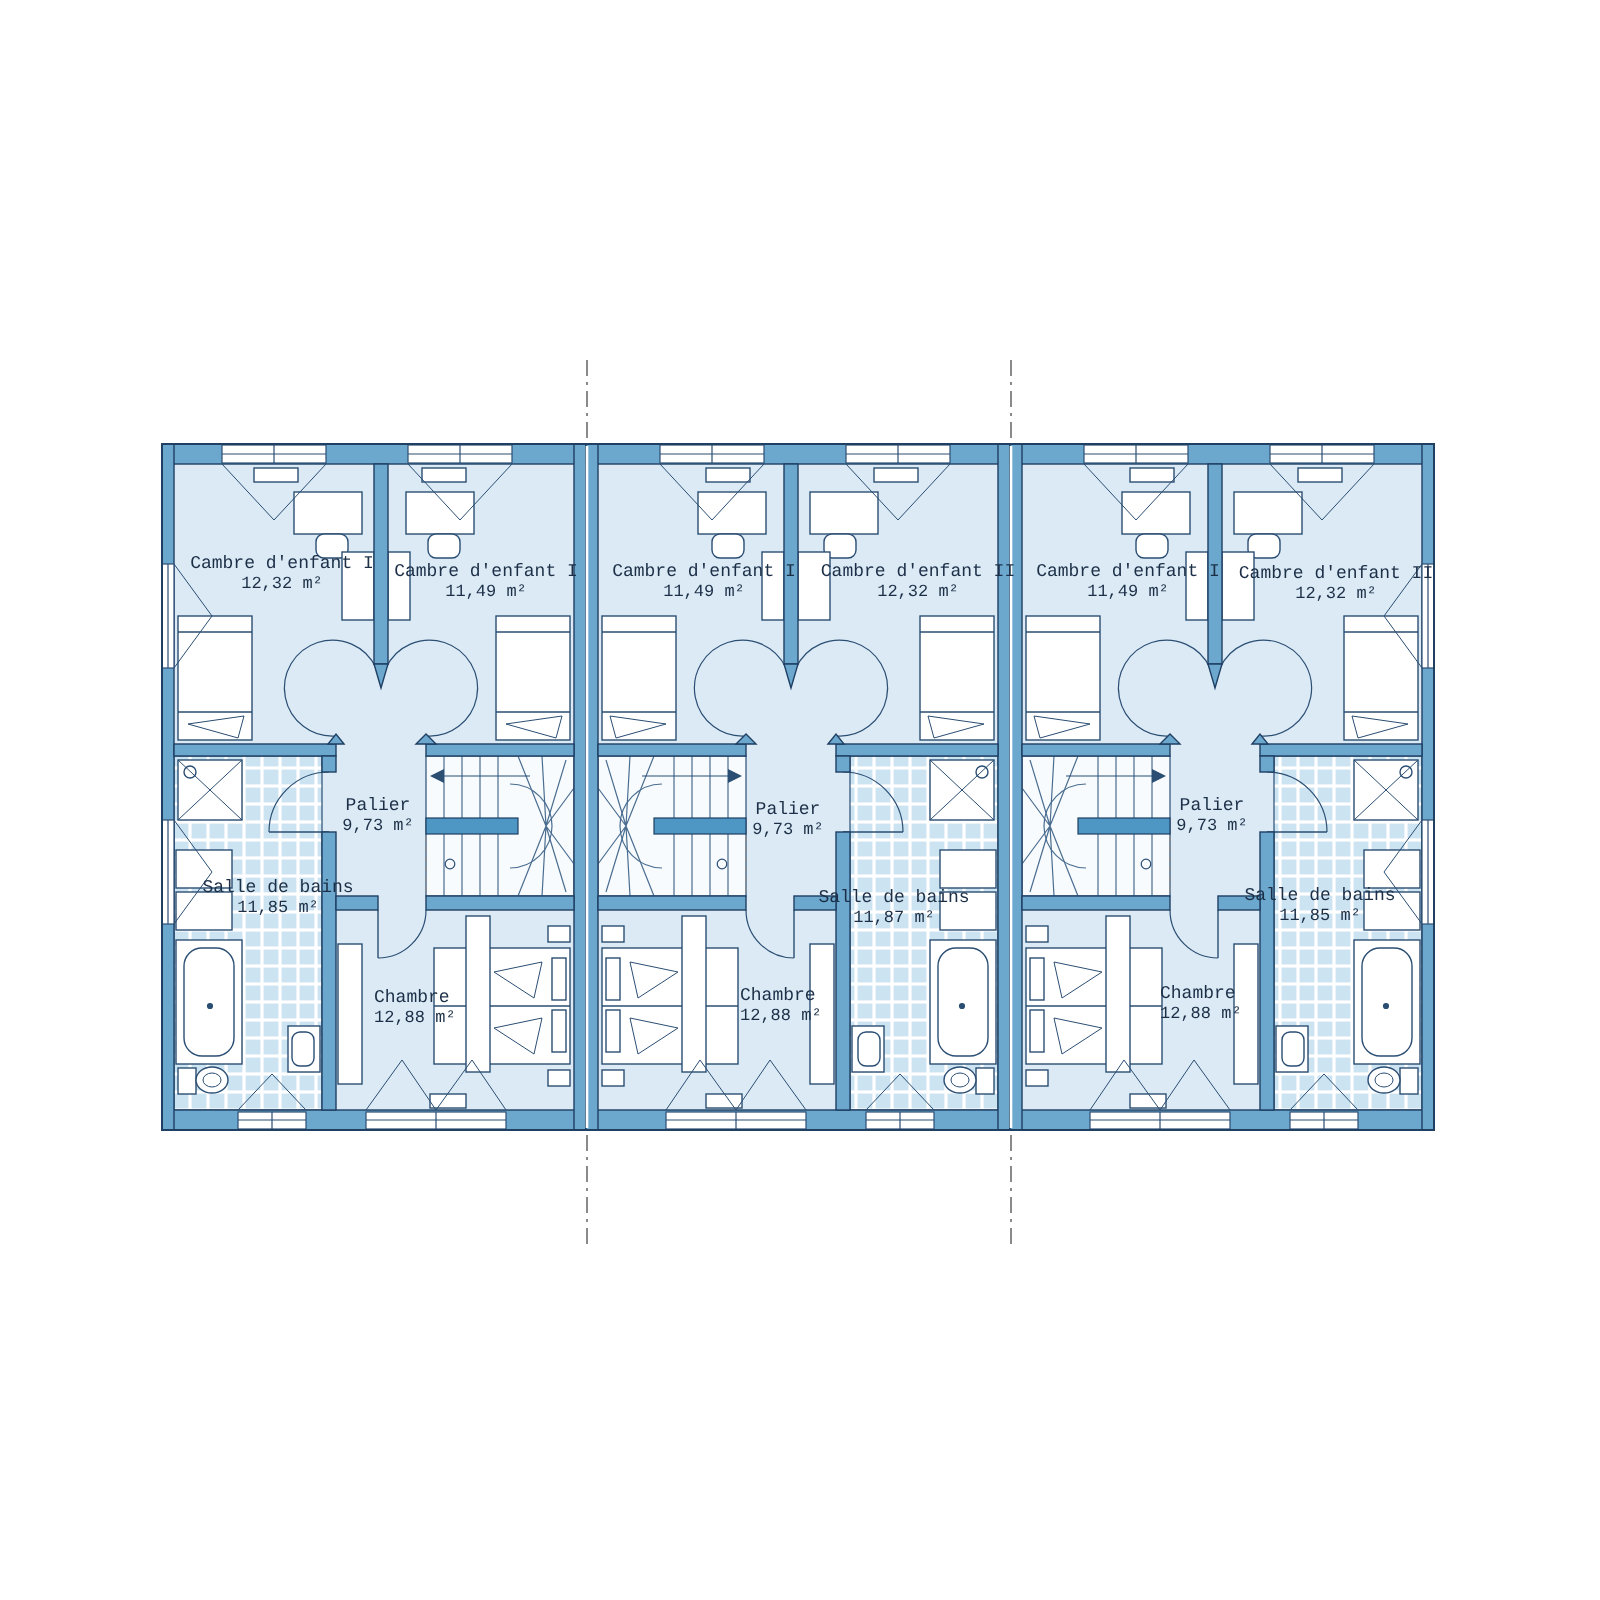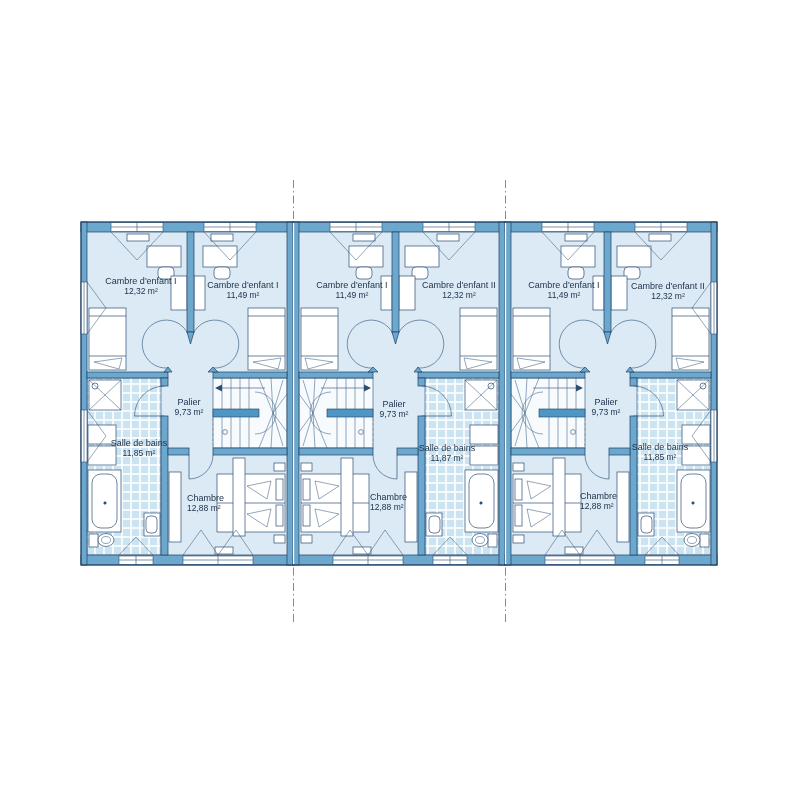--- a/index.html
+++ b/index.html
@@ -1,17 +1,17 @@
 <!DOCTYPE html>
 <html><head>
 <meta charset="utf-8">
 <style>
   html,body{margin:0;padding:0;background:#ffffff;}
   .page{position:relative;width:800px;height:800px;background:#ffffff;overflow:hidden;
-        font-family:Liberation Sans, sans-serif;}
+        font-family:Liberation Mono, monospace;}
   svg{position:absolute;left:0;top:0;}
   text{fill:#1c2f47;}
   .room-name{font-size:9px;}
   .room-area{font-size:8.5px;}
   .mid{text-anchor:middle;}
 </style>
 </head>
 <body>
 
 <div class="page">

